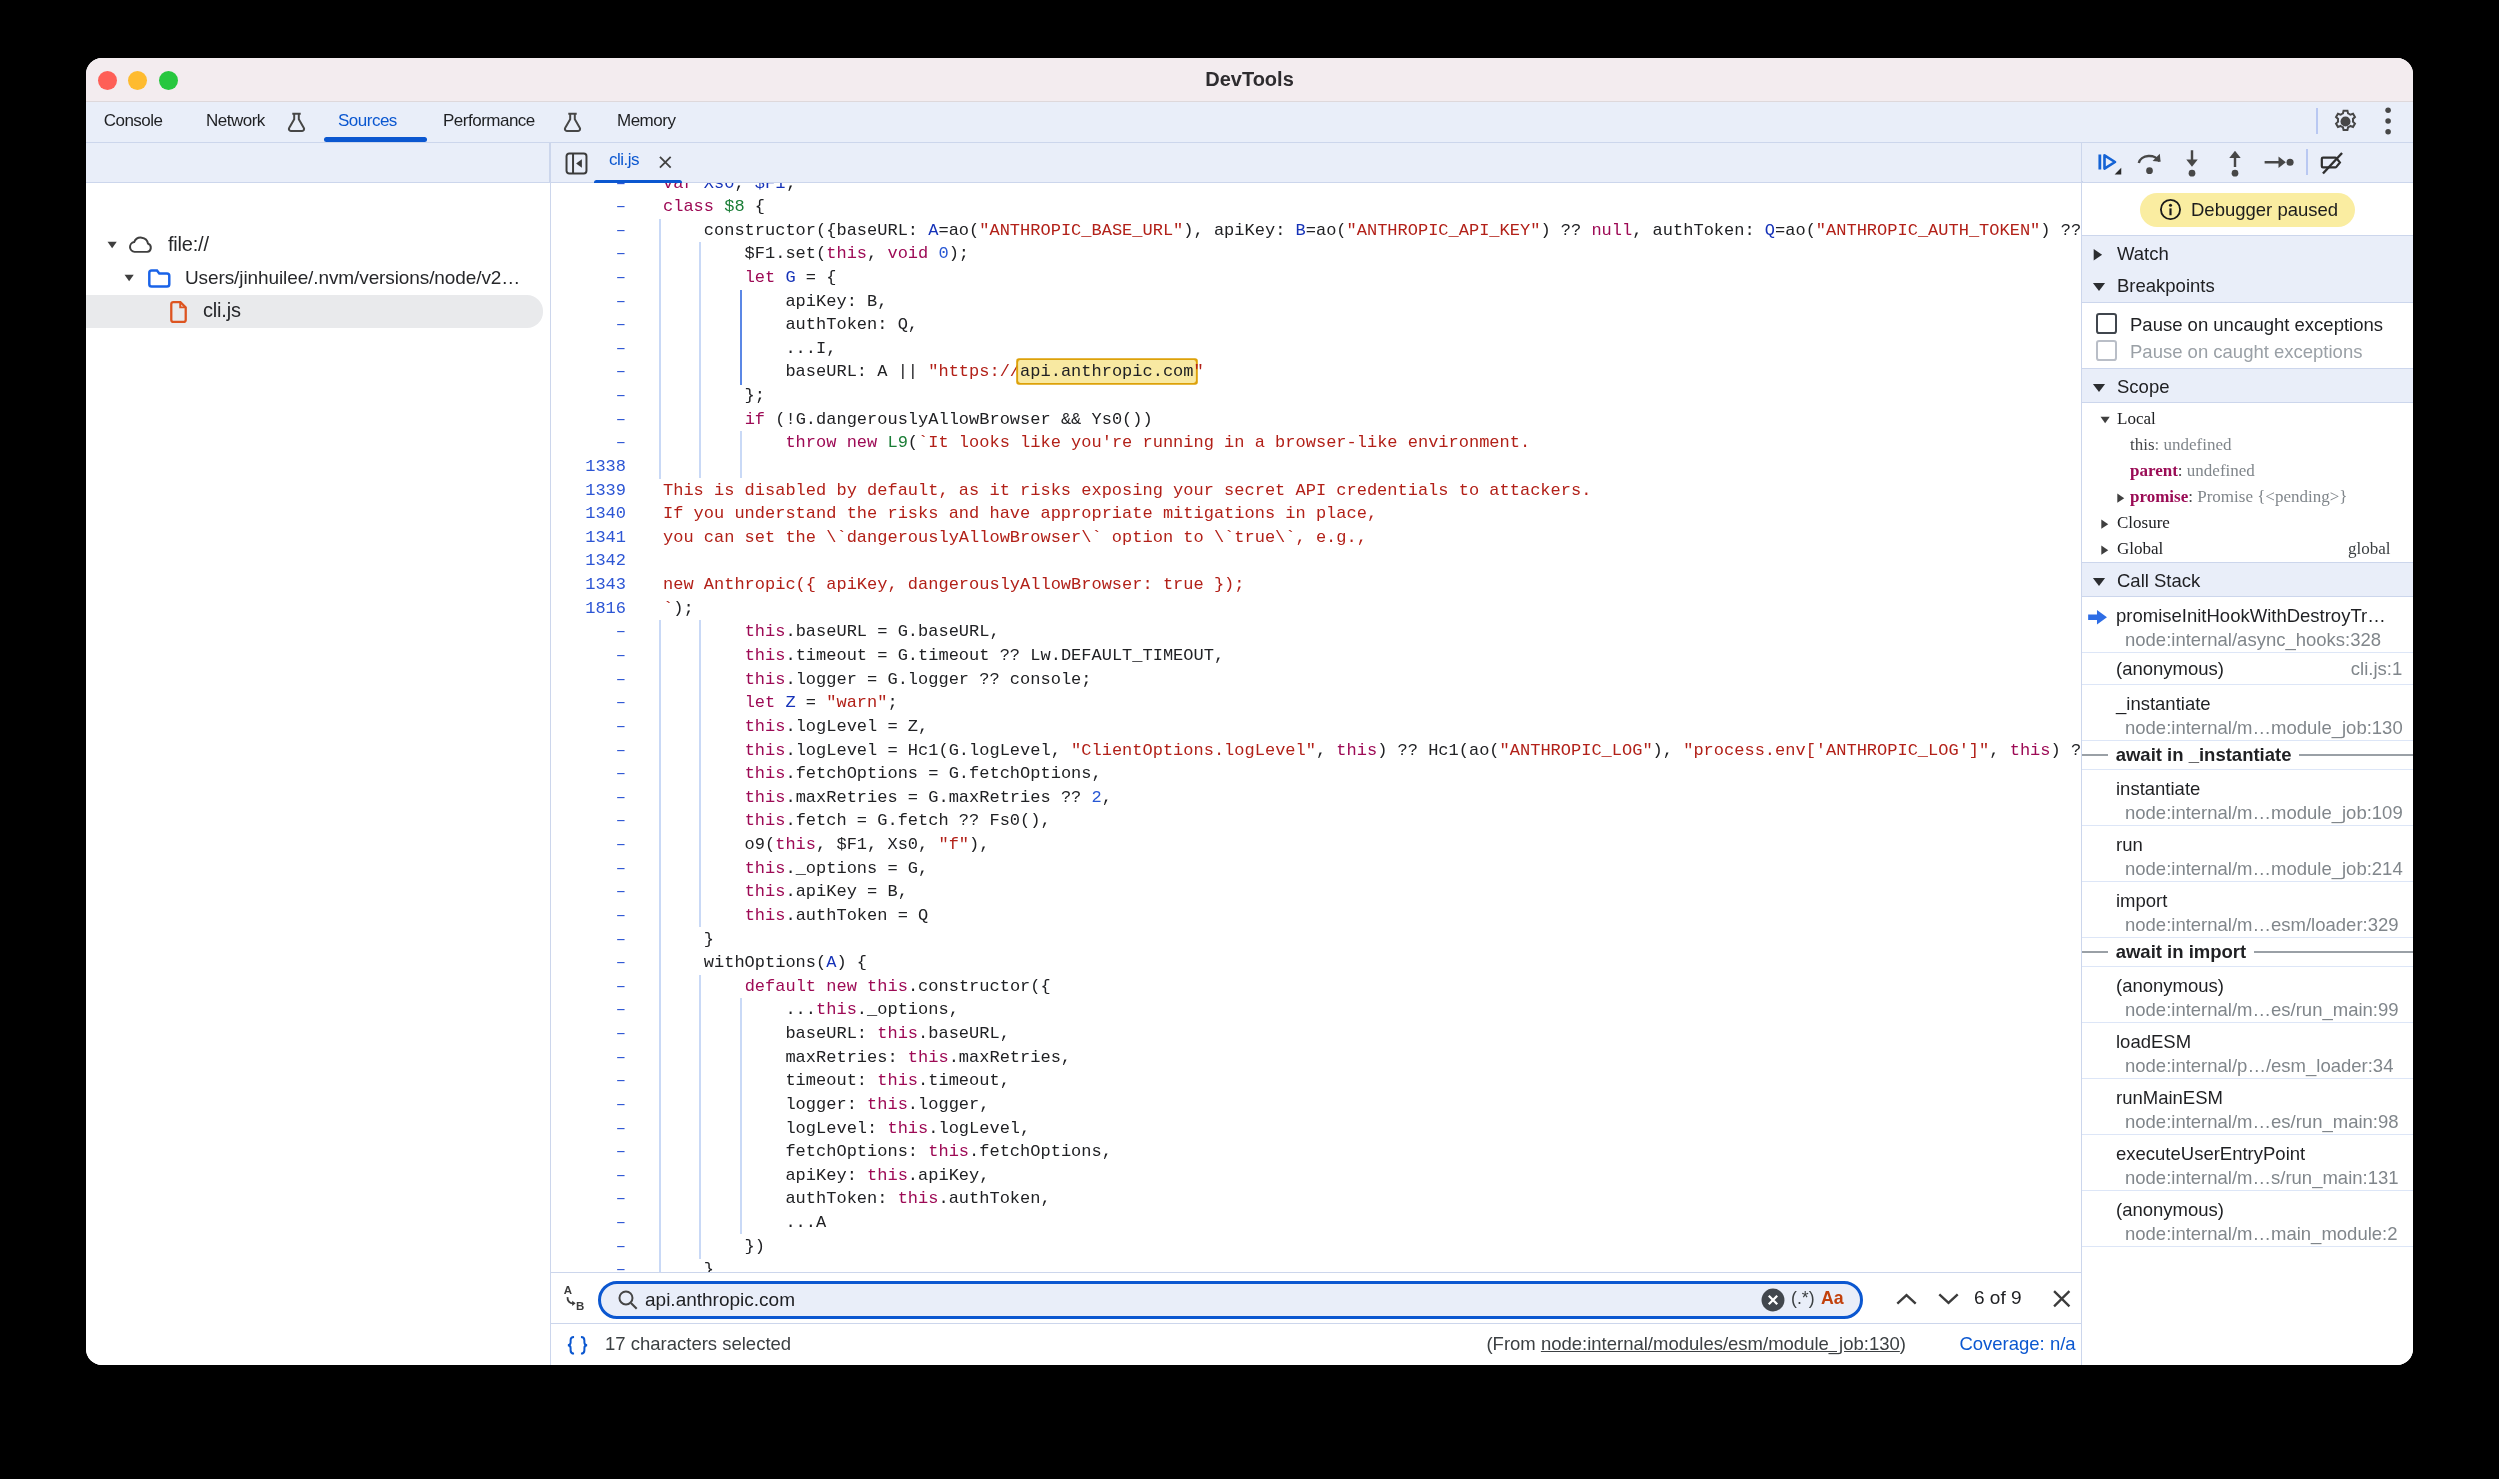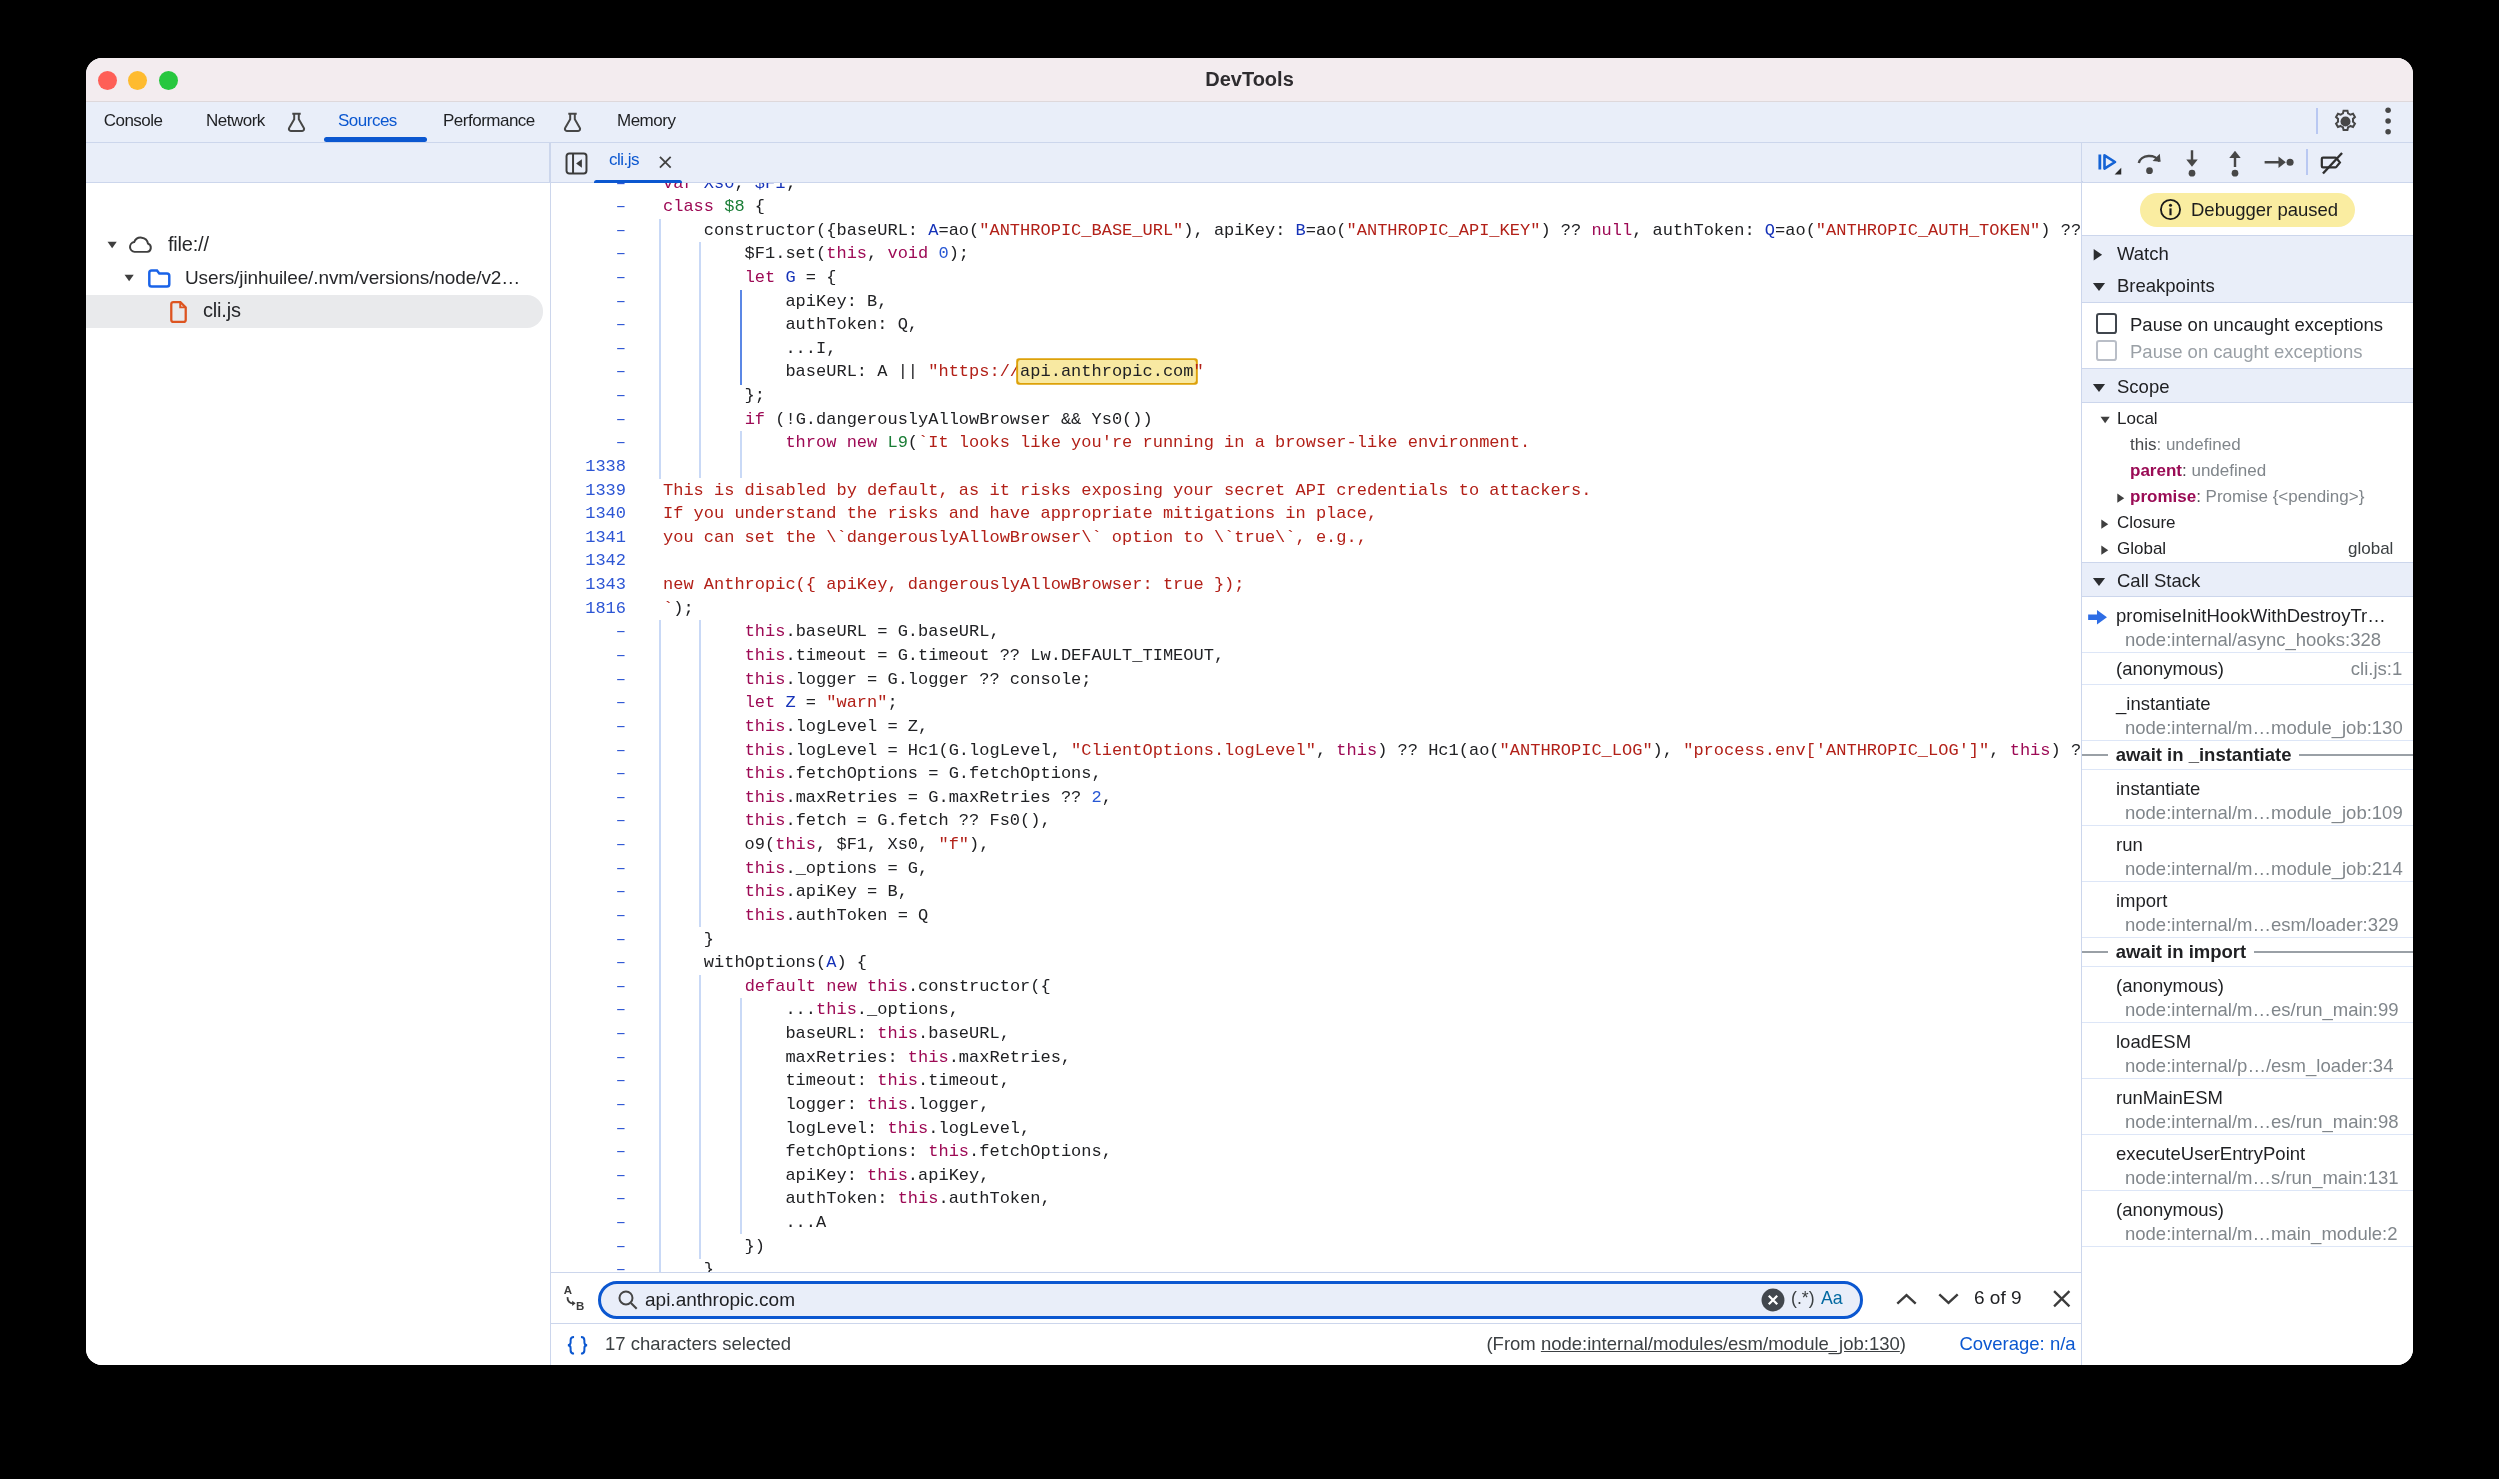--- a/index.html
+++ b/index.html
@@ -37,21 +37,21 @@
 #spill{position:absolute;left:47px;top:7.7px;width:1265px;height:38px;border:3.1px solid #0b57d0;border-radius:19px;background:#e9eef9;}
 #stext{position:absolute;left:44px;top:5.4px;font-size:19px;color:#202124}
 
 #stat{position:absolute;left:0;top:1141px;width:100%;bottom:0;background:#fff;font-size:18.5px;color:#3c4043}
 
 .shead{position:absolute;left:0;width:100%;height:35px;background:#e9eef9;border-top:1.5px solid #ccd6ec;border-bottom:1.5px solid #ccd6ec;font-size:18.5px;color:#202124}
 .shead .tri{position:absolute;left:9.2px;top:11.5px}
 .shead .lbl{position:absolute;left:35px;top:7px}
 .cb{position:absolute;left:14px;width:21px;height:21px;border:2px solid #40464d;border-radius:3.1px;background:#fff}
 .cblbl{position:absolute;left:48px;font-size:18.5px;color:#202124;white-space:nowrap}
-.mono{font-family:Liberation Sans, sans-serif;font-size:17px;color:#202124;white-space:nowrap}
+.mono{font-family:Liberation Serif, serif;font-size:17px;color:#202124;white-space:nowrap}
 .gray{color:#80868b}
 .purp{color:#9a0b55;font-weight:700}
 .sitem{position:relative;border-bottom:1.5px solid #dde6f7;font-size:18.5px;white-space:nowrap;overflow:hidden}
 .sitem.two{height:56px}
 .sitem.one{height:32px;line-height:32px}
 .sitem .st{position:absolute;left:34px;top:7.7px;color:#1f2023}
 .sitem.one .st{top:0}
 .sitem .ss{position:absolute;left:43px;top:32px;color:#80868b}
 .sitem .sr{position:absolute;right:10.8px;top:0;color:#80868b}
 .sitem .mk{position:absolute;left:4.6px;top:10.8px}
@@ -289,21 +289,21 @@
             </svg>
           </span>
         <span id="stext">api.anthropic.com</span>
         <span class="abs" style="left:1159px;top:3.1px">
             <svg width="26" height="26" viewBox="0 0 34 34" style="">
               <circle cx="17" cy="17" r="15" fill="#42474d"></circle>
               <path d="M11.5 11.5 L22.5 22.5 M22.5 11.5 L11.5 22.5" stroke="#fff" stroke-width="3"></path>
             </svg>
           </span>
         <span class="abs" style="left:1190px;top:4.6px;font-size:17.7px;color:#3c4043;font-weight:400">(.*)</span>
-        <span class="abs" style="left:1220px;top:4.6px;font-size:17.7px;color:#0369a1;font-weight:400">Aa</span>
+        <span class="abs" style="left:1220px;top:4.6px;font-size:17.7px;color:#c2410c;font-weight:700">Aa</span>
       </div>
       <span class="abs" style="left:1344px;top:18.5px">
           <svg width="23" height="14" viewBox="0 0 30 18" style="">
             <path d="M3 15 L15 4 L27 15" fill="none" stroke="#3c3c3c" stroke-width="3.2"></path>
           </svg>
         </span>
       <span class="abs" style="left:1386px;top:18.5px">
           <svg width="23" height="14" viewBox="0 0 30 18" style="">
             <path d="M3 3 L15 14 L27 3" fill="none" stroke="#3c3c3c" stroke-width="3.2"></path>
           </svg>

